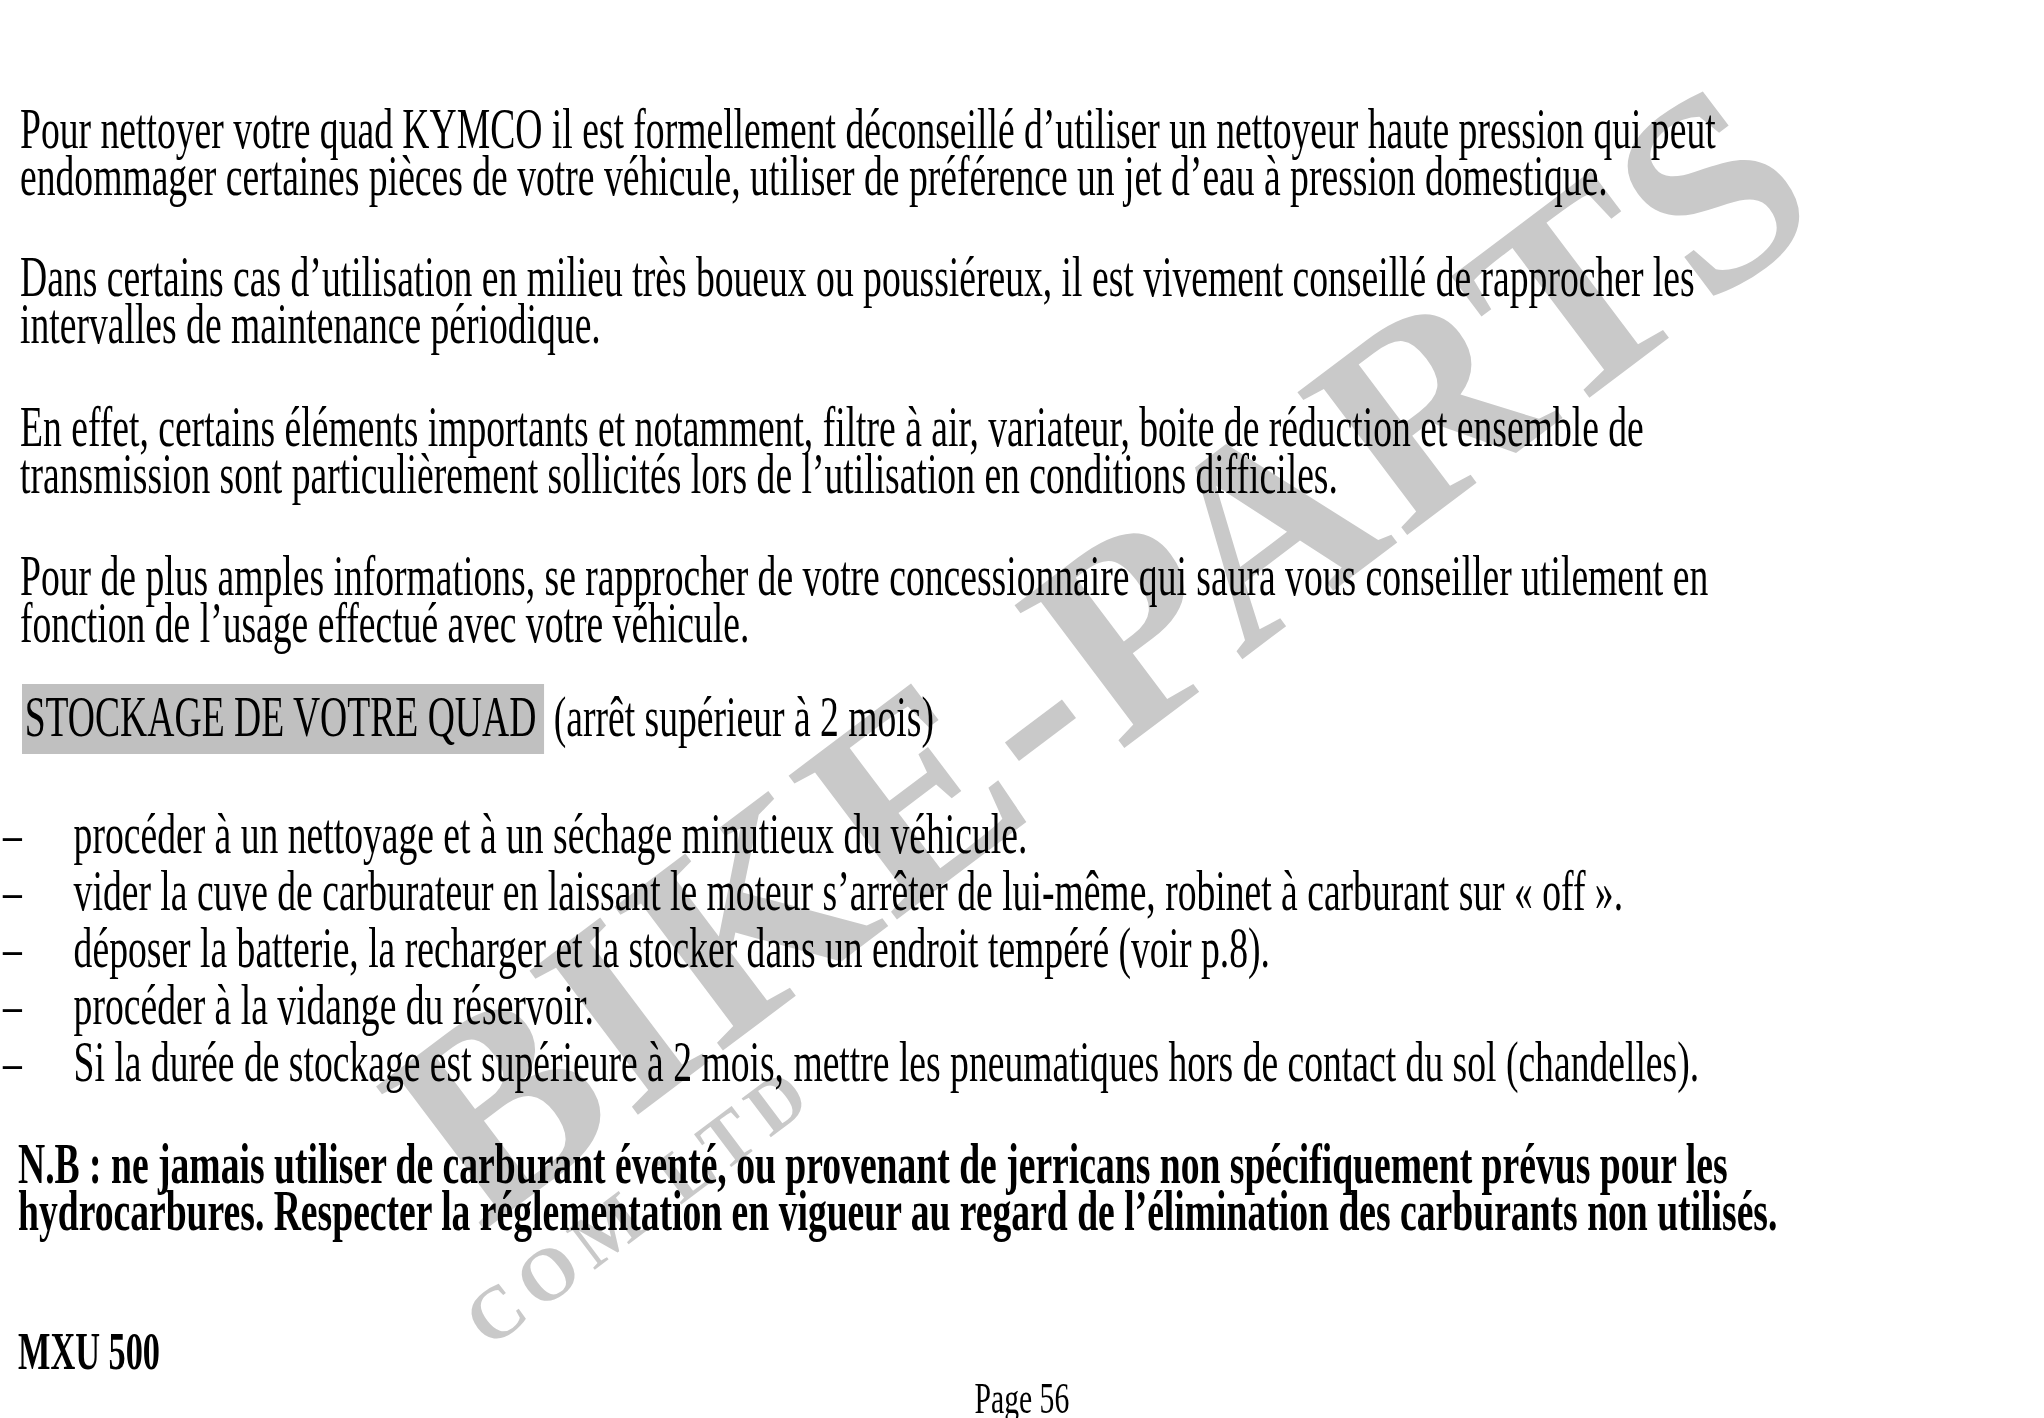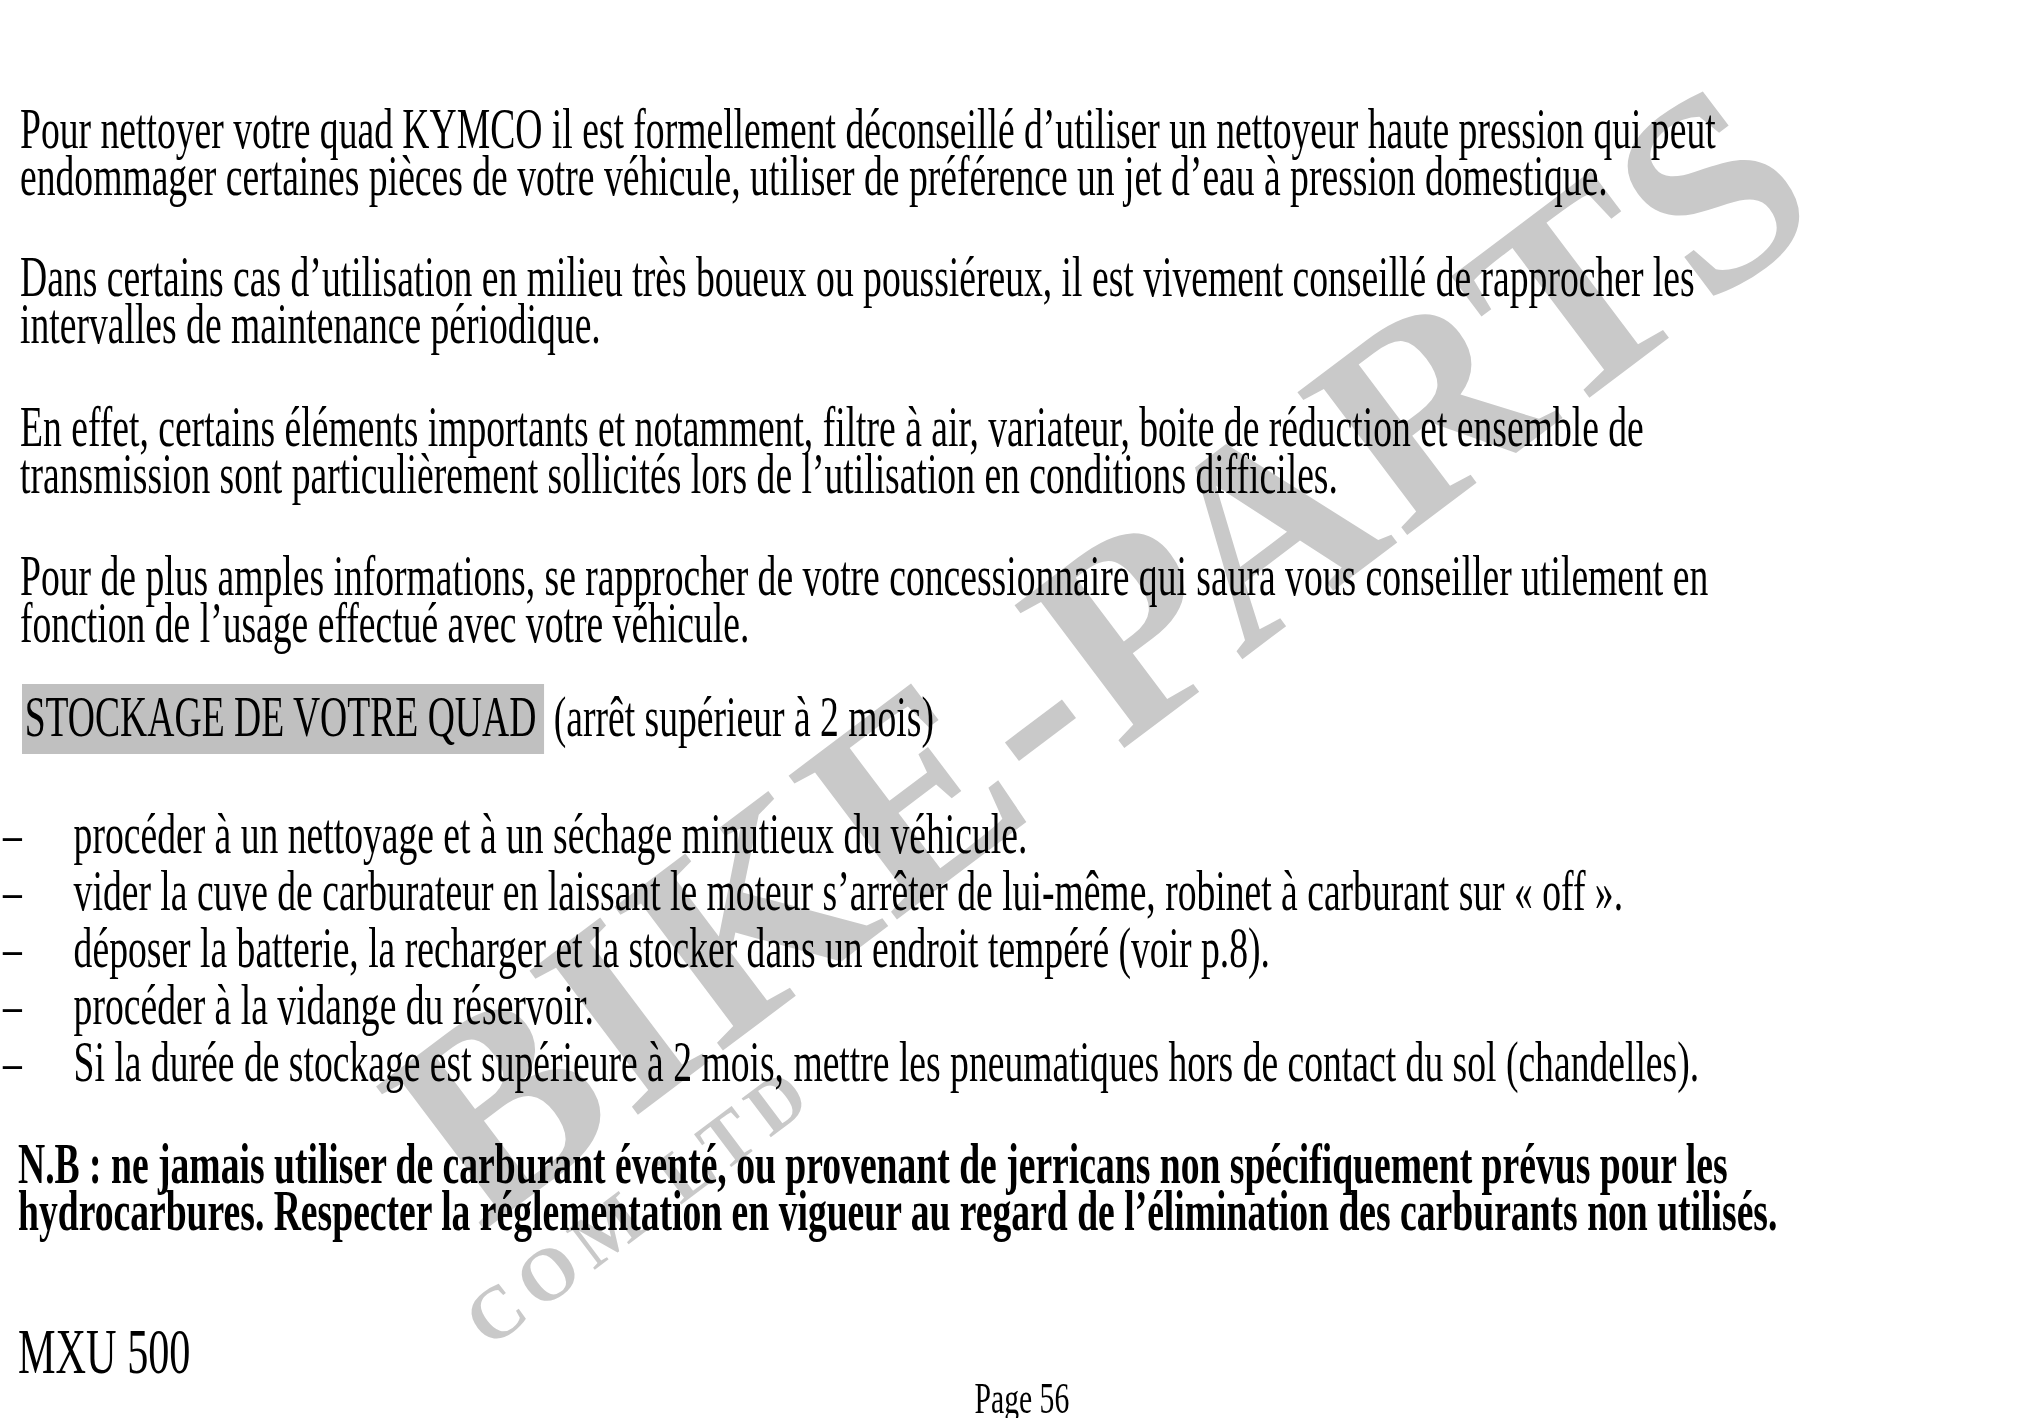--- a/index.html
+++ b/index.html
@@ -91,23 +91,24 @@
     white-space: nowrap;
   }
   .liwrap { display: inline-flex; }
   .marker { flex: 0 0 107px; }
   .nb { position: absolute; left: 18px; top: 1140px; font-weight: bold; }
   .nb .line { height: 47px; line-height: 47px; }
   #f-model {
     position: absolute;
     left: 18px;
     top: 1328px;
-    font-size: 64px;
+    font-size: 52px;
     line-height: 47px;
     white-space: nowrap;
+    font-weight: bold;
   }
   #f-page {
     position: absolute;
     left: 0;
     right: 0;
     top: 1378px;
     text-align: center;
     font-size: 45px;
     line-height: 40px;
     white-space: nowrap;

